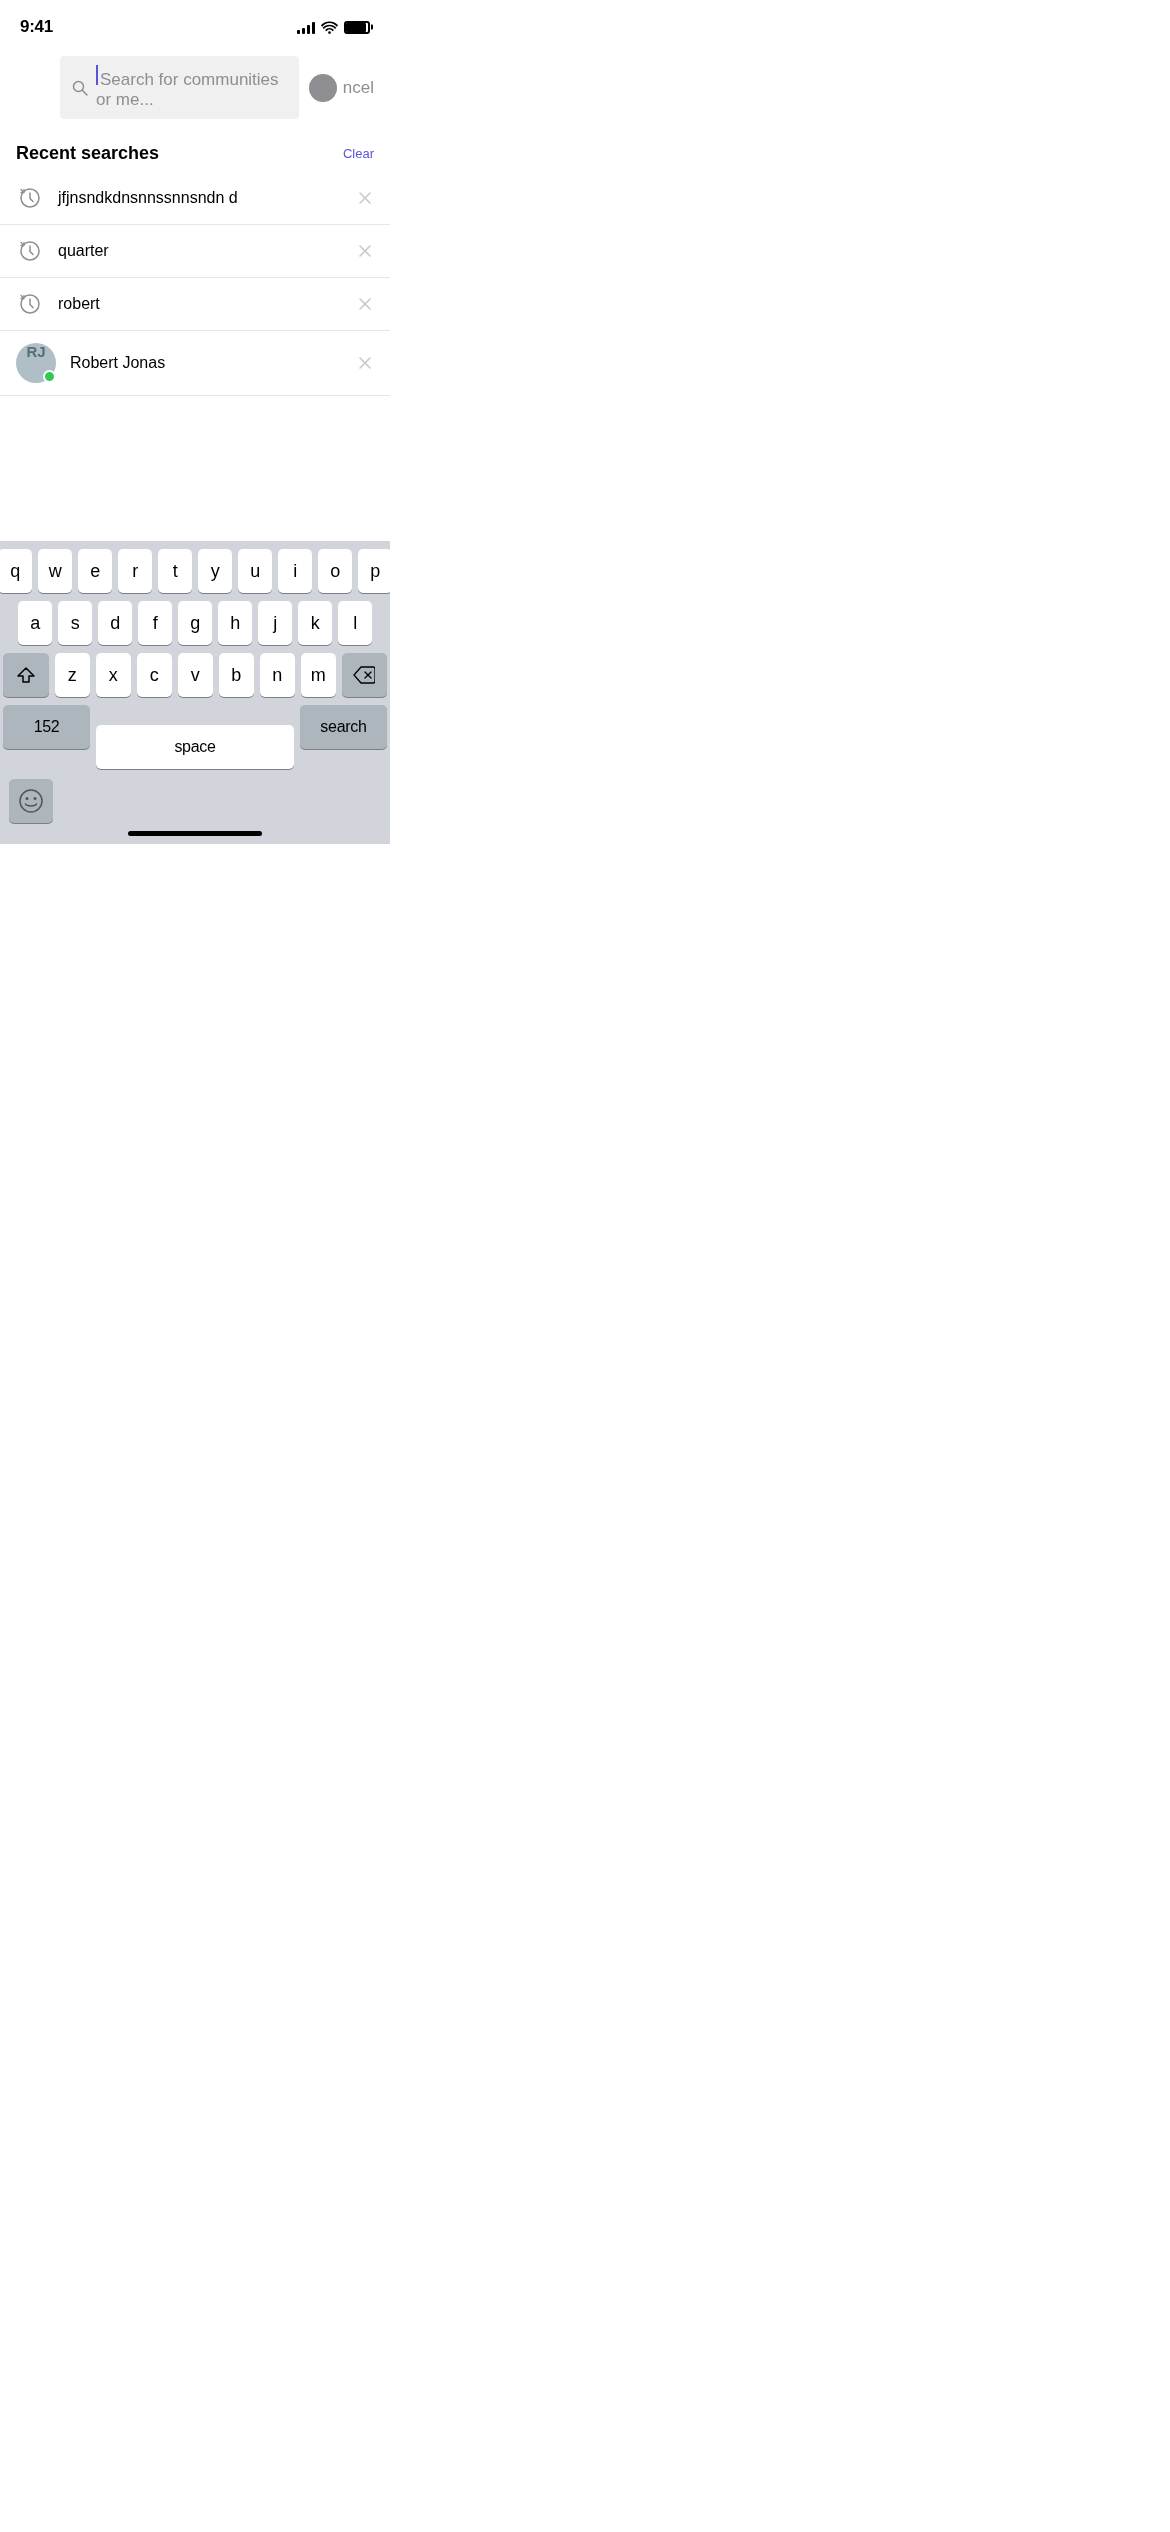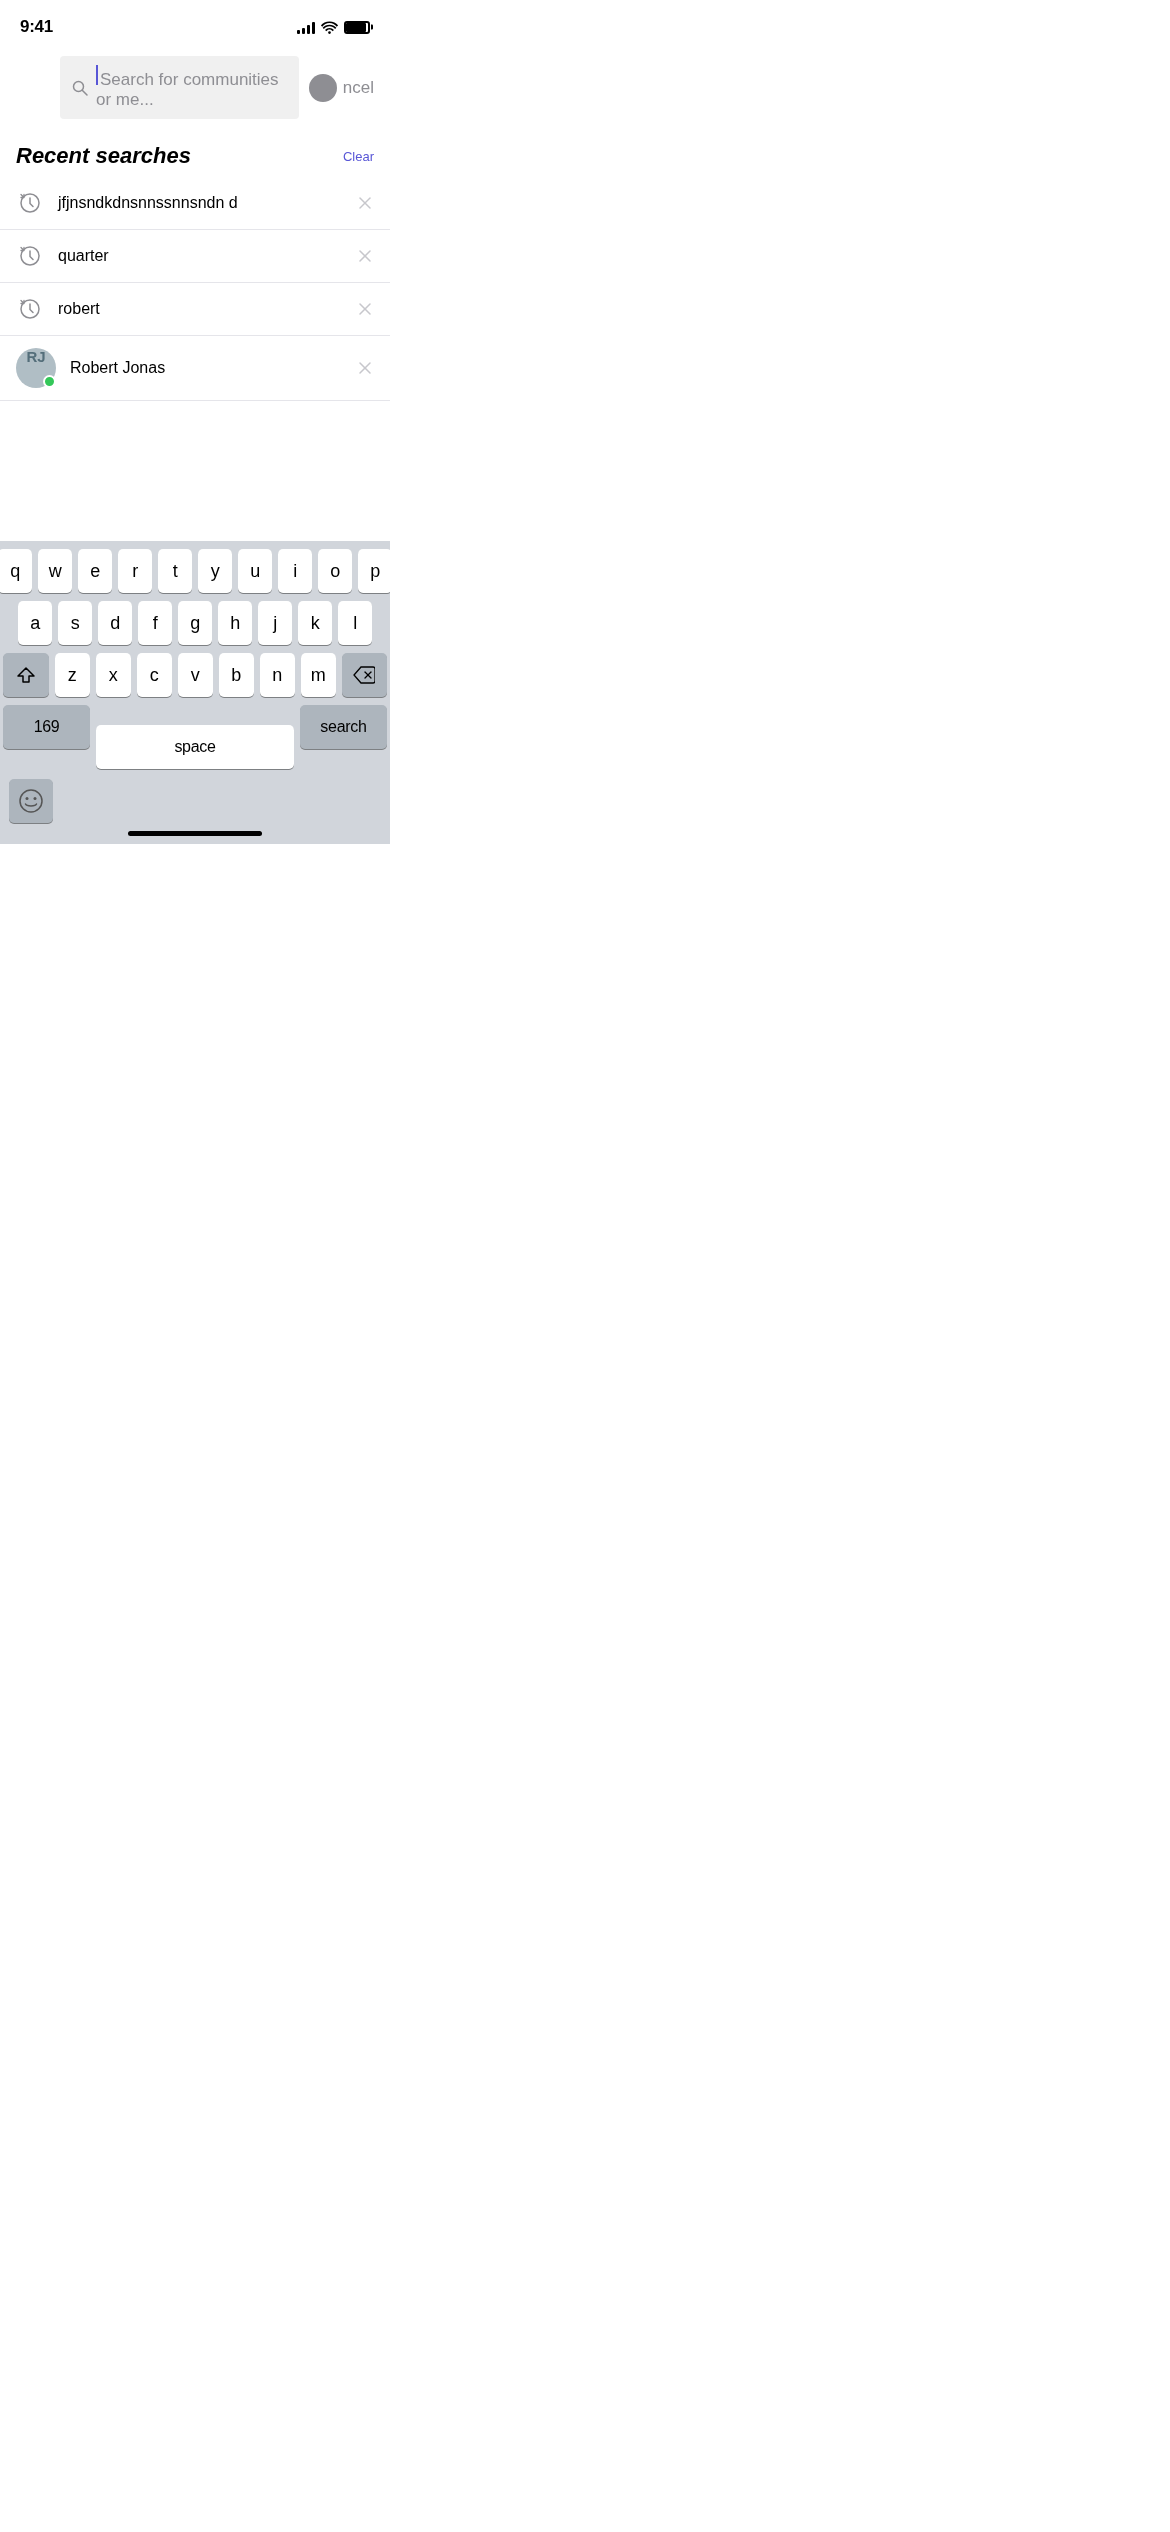--- a/index.html
+++ b/index.html
@@ -150,24 +150,23 @@
 
     
     .recent-section {
       padding: 16px 16px 8px 16px;
       display: flex;
       justify-content: space-between;
       align-items: center;
     }
 
     .recent-title {
-      font-size: 22px;
+      font-size: 18px;
       font-weight: 700;
       color: #000;
-      font-style: italic;
     }
 
     .clear-button {
       font-size: 13px;
       color: #5856d6;
       font-weight: 400;
     }
 
     
     .search-items {
@@ -472,21 +471,21 @@
     <div class="key key-special key-delete">
       <svg width="22" height="18" viewBox="0 0 22 18" fill="none">
         <path d="M8 1H20C21.1 1 22 1.9 22 3V15C22 16.1 21.1 17 20 17H8L1 9L8 1Z" stroke="#000" stroke-width="1.3" fill="none"></path>
         <line x1="12" y1="6" x2="18" y2="12" stroke="#000" stroke-width="1.3" stroke-linecap="round"></line>
         <line x1="18" y1="6" x2="12" y2="12" stroke="#000" stroke-width="1.3" stroke-linecap="round"></line>
       </svg>
     </div>
   </div>
 
   <div class="keyboard-row">
-    <div class="key key-special key-numbers">169</div>
+    <div class="key key-special key-numbers">152</div>
     <div class="key key-space">space</div>
     <div class="key key-special key-search">search</div>
   </div>
 
   <div style="display:flex; justify-content:space-between; align-items:center; padding: 2px 6px 0 6px;">
     <div class="emoji-key">
       <svg width="28" height="28" viewBox="0 0 28 28" fill="none">
         <circle cx="14" cy="14" r="11" stroke="#555" stroke-width="1.5" fill="none"></circle>
         <circle cx="10" cy="11.5" r="1.5" fill="#555"></circle>
         <circle cx="18" cy="11.5" r="1.5" fill="#555"></circle>

